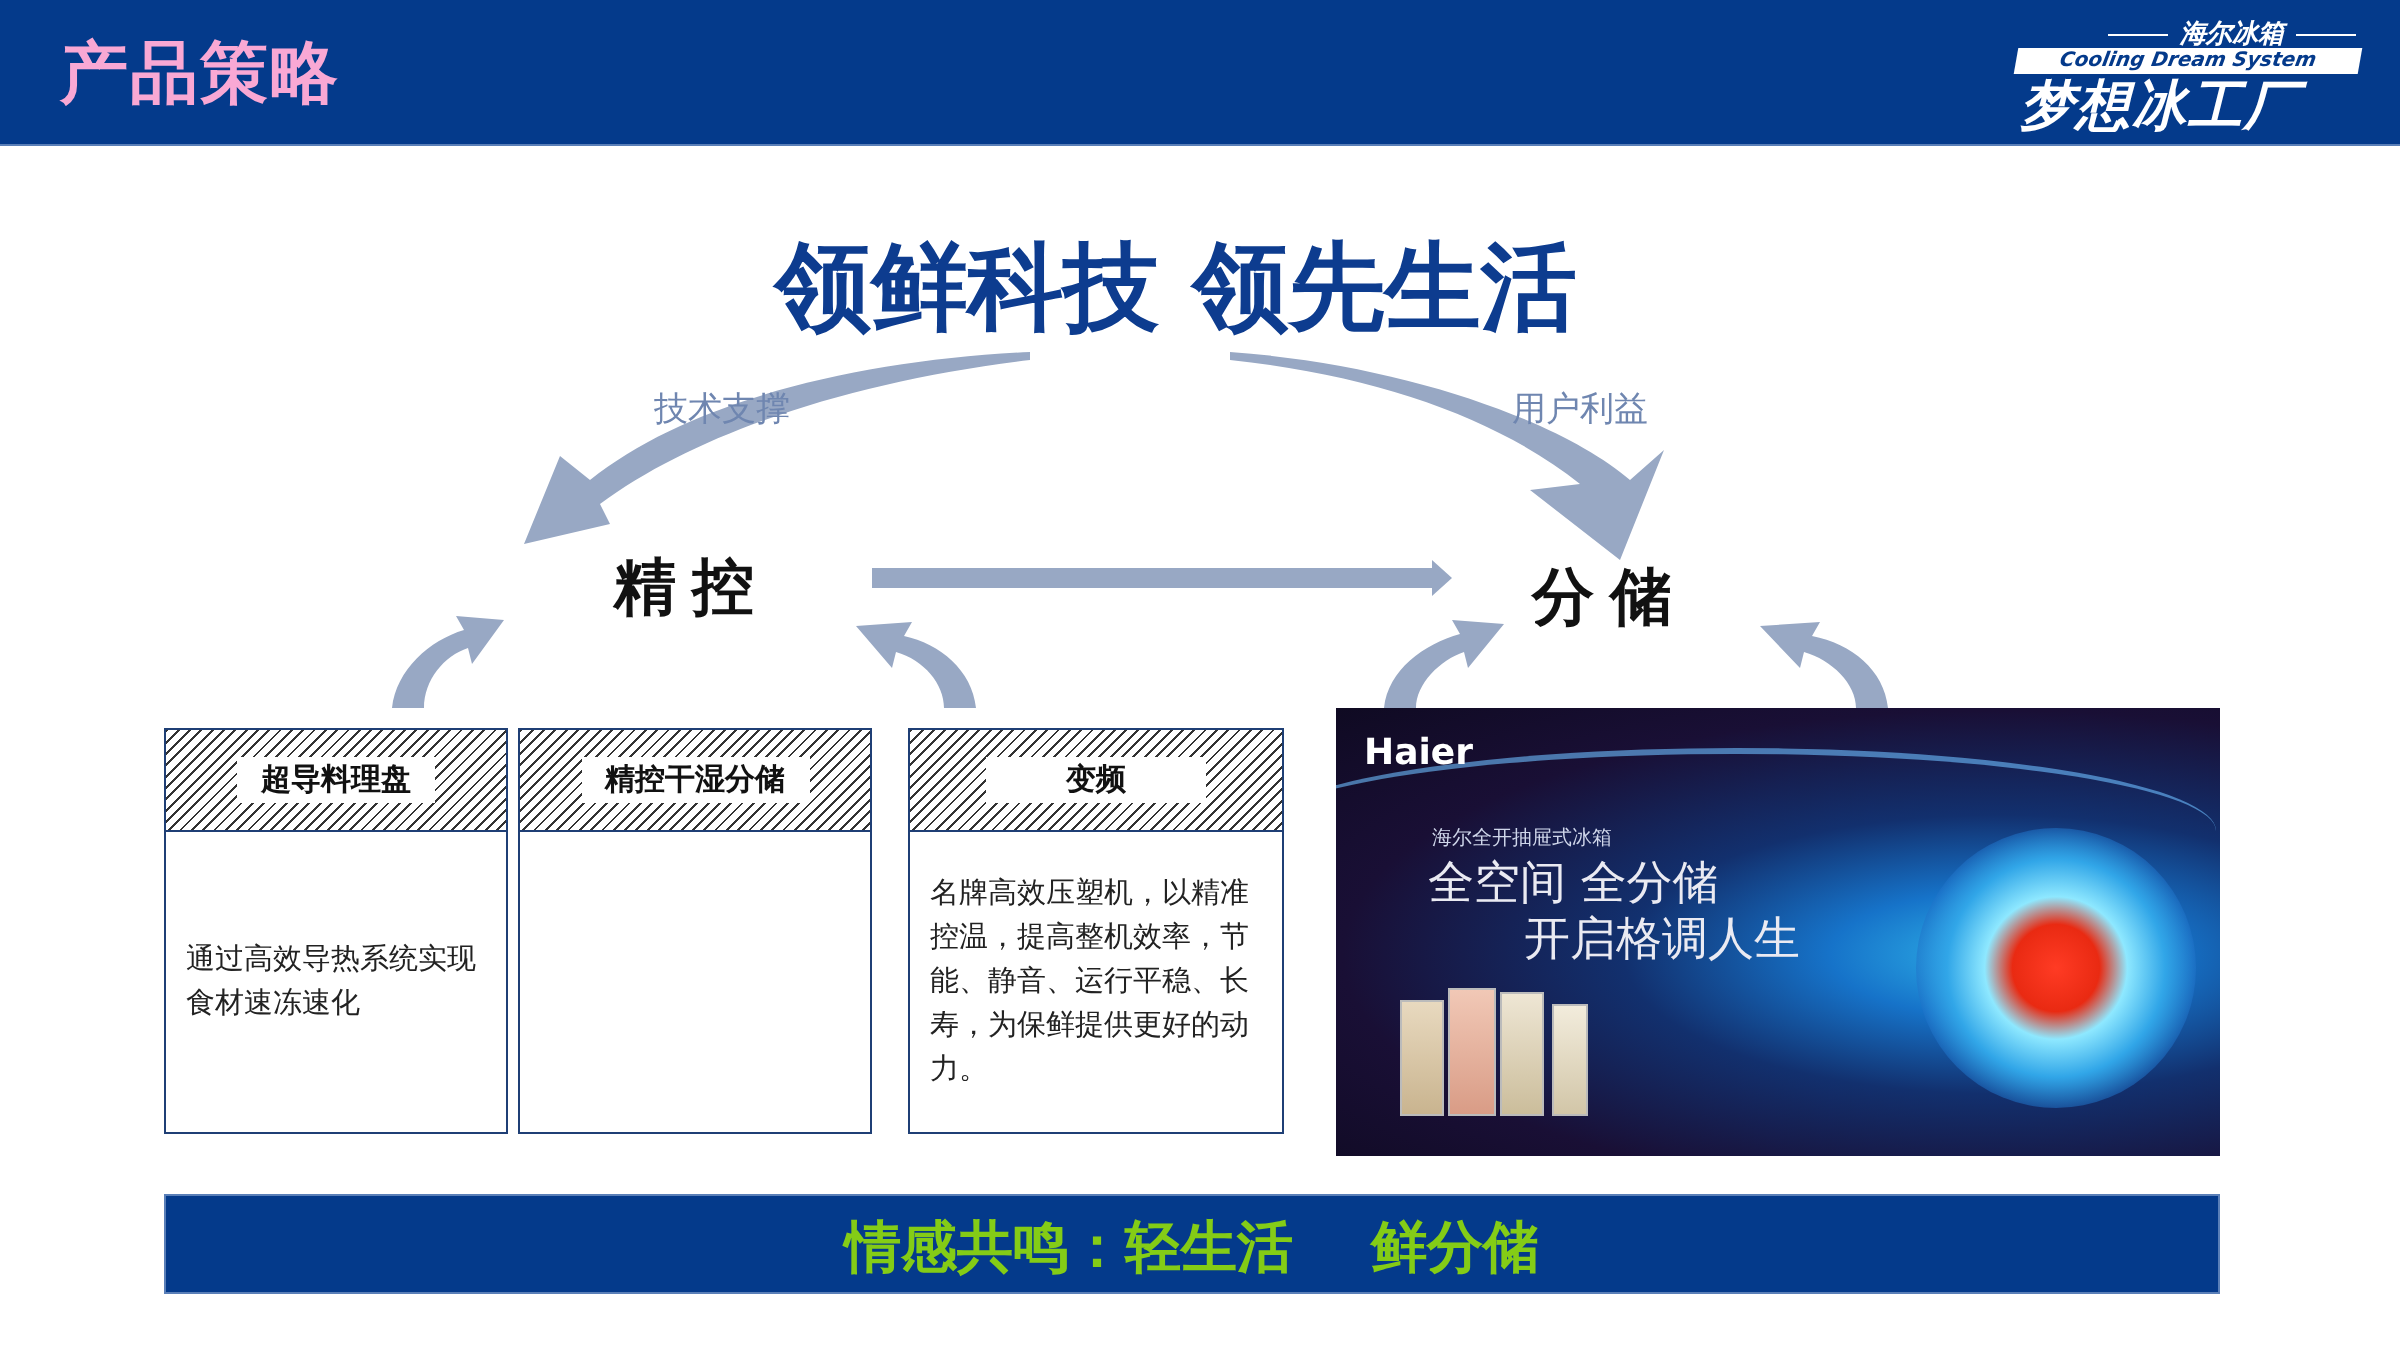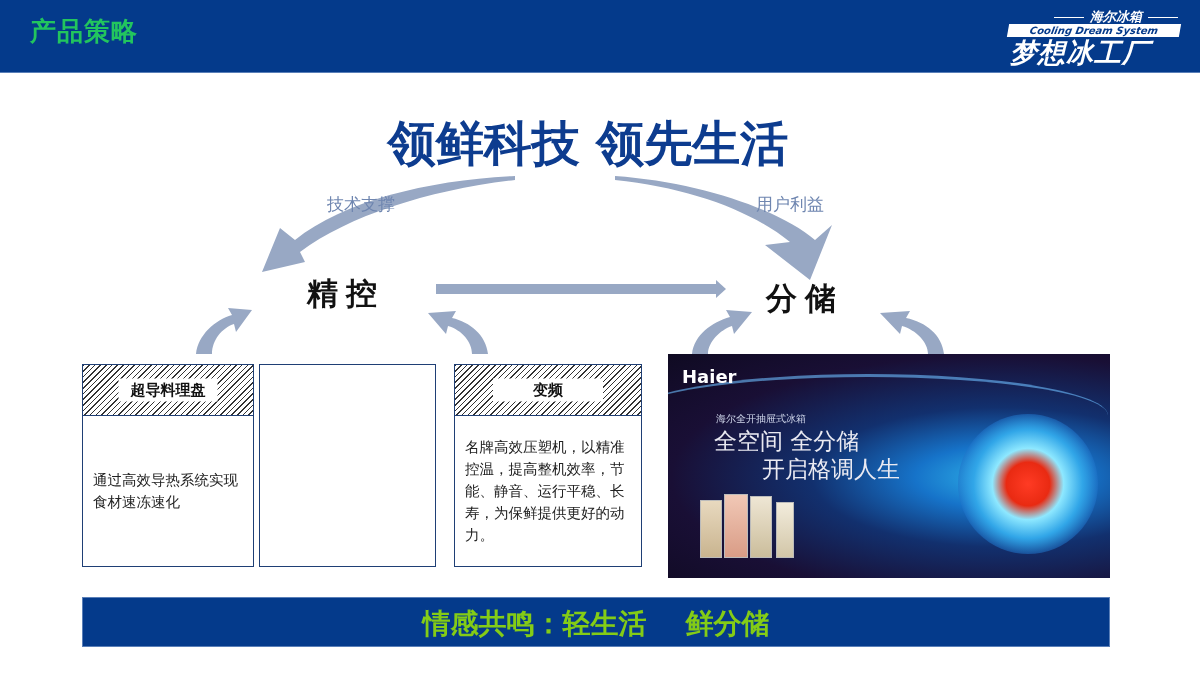--- a/index.html
+++ b/index.html
@@ -1,19 +1,19 @@
 <!DOCTYPE html>
 <html><head>
 <meta charset="utf-8">
 <style>
   html, body { margin:0; padding:0; }
   body { width:1200px; height:675px; background:#ffffff; position:relative; overflow:hidden;
          font-family:"DejaVu Sans","Liberation Sans",sans-serif; }
   .header { position:absolute; left:0; top:0; width:1200px; height:72px; background:#043a8b; border-bottom:1px solid #5a7fb8; }
-  .page-title { position:absolute; left:30px; top:14px; color:#22c55e; font-size:26px; font-weight:bold; letter-spacing:1px; }
+  .page-title { position:absolute; left:30px; top:14px; color:#f9a8d4; font-size:34px; font-weight:bold; letter-spacing:1px; }
   .logo { position:absolute; left:1006px; top:8px; width:178px; height:58px; color:#fff; }
   .logo .top { position:absolute; left:0; top:0; width:178px; text-align:right; font-size:13px; font-style:italic; font-weight:bold; }
   .logo .top:before, .logo .top:after { content:""; display:inline-block; width:30px; height:1px; background:#fff; vertical-align:middle; margin:0 6px; }
   .logo .band { position:absolute; left:2px; top:16px; width:172px; height:13px; background:#fff; color:#043a8b; font-size:10px; font-style:italic; font-weight:bold; text-align:center; line-height:13px; transform:skewX(-10deg); }
   .logo .big { position:absolute; left:4px; top:27px; font-size:27px; font-weight:bold; font-style:italic; letter-spacing:1px; }
 
   .slogan { position:absolute; left:0; width:1176px; top:112px; text-align:center; color:#0d3c8f; font-size:48px; font-weight:bold; }
   .tag { position:absolute; color:#6f86b0; font-size:17px; }
   .node { position:absolute; font-size:31px; font-weight:bold; color:#111; letter-spacing:8px; }
 
@@ -78,20 +78,23 @@
 <div class="node" style="left:766px; top:278px;">分储</div>
 
 <div class="card" style="left:82px; width:172px;">
   <div class="head">
     <span class="label">超导料理盘</span>
   </div>
   <div class="body">通过高效导热系统实现食材速冻速化</div>
 </div>
 
 <div class="card" style="left:259px; width:177px;">
+  <div class="head">
+    <span class="label">精控干湿分储</span>
+  </div>
 </div>
 
 <div class="card" style="left:454px; width:188px;">
   <div class="head">
     <span class="label" style="padding:2px 40px;">变频</span>
   </div>
   <div class="body">名牌高效压塑机，以精准控温，提高整机效率，节能、静音、运行平稳、长寿，为保鲜提供更好的动力。</div>
 </div>
 
 <div class="banner">

